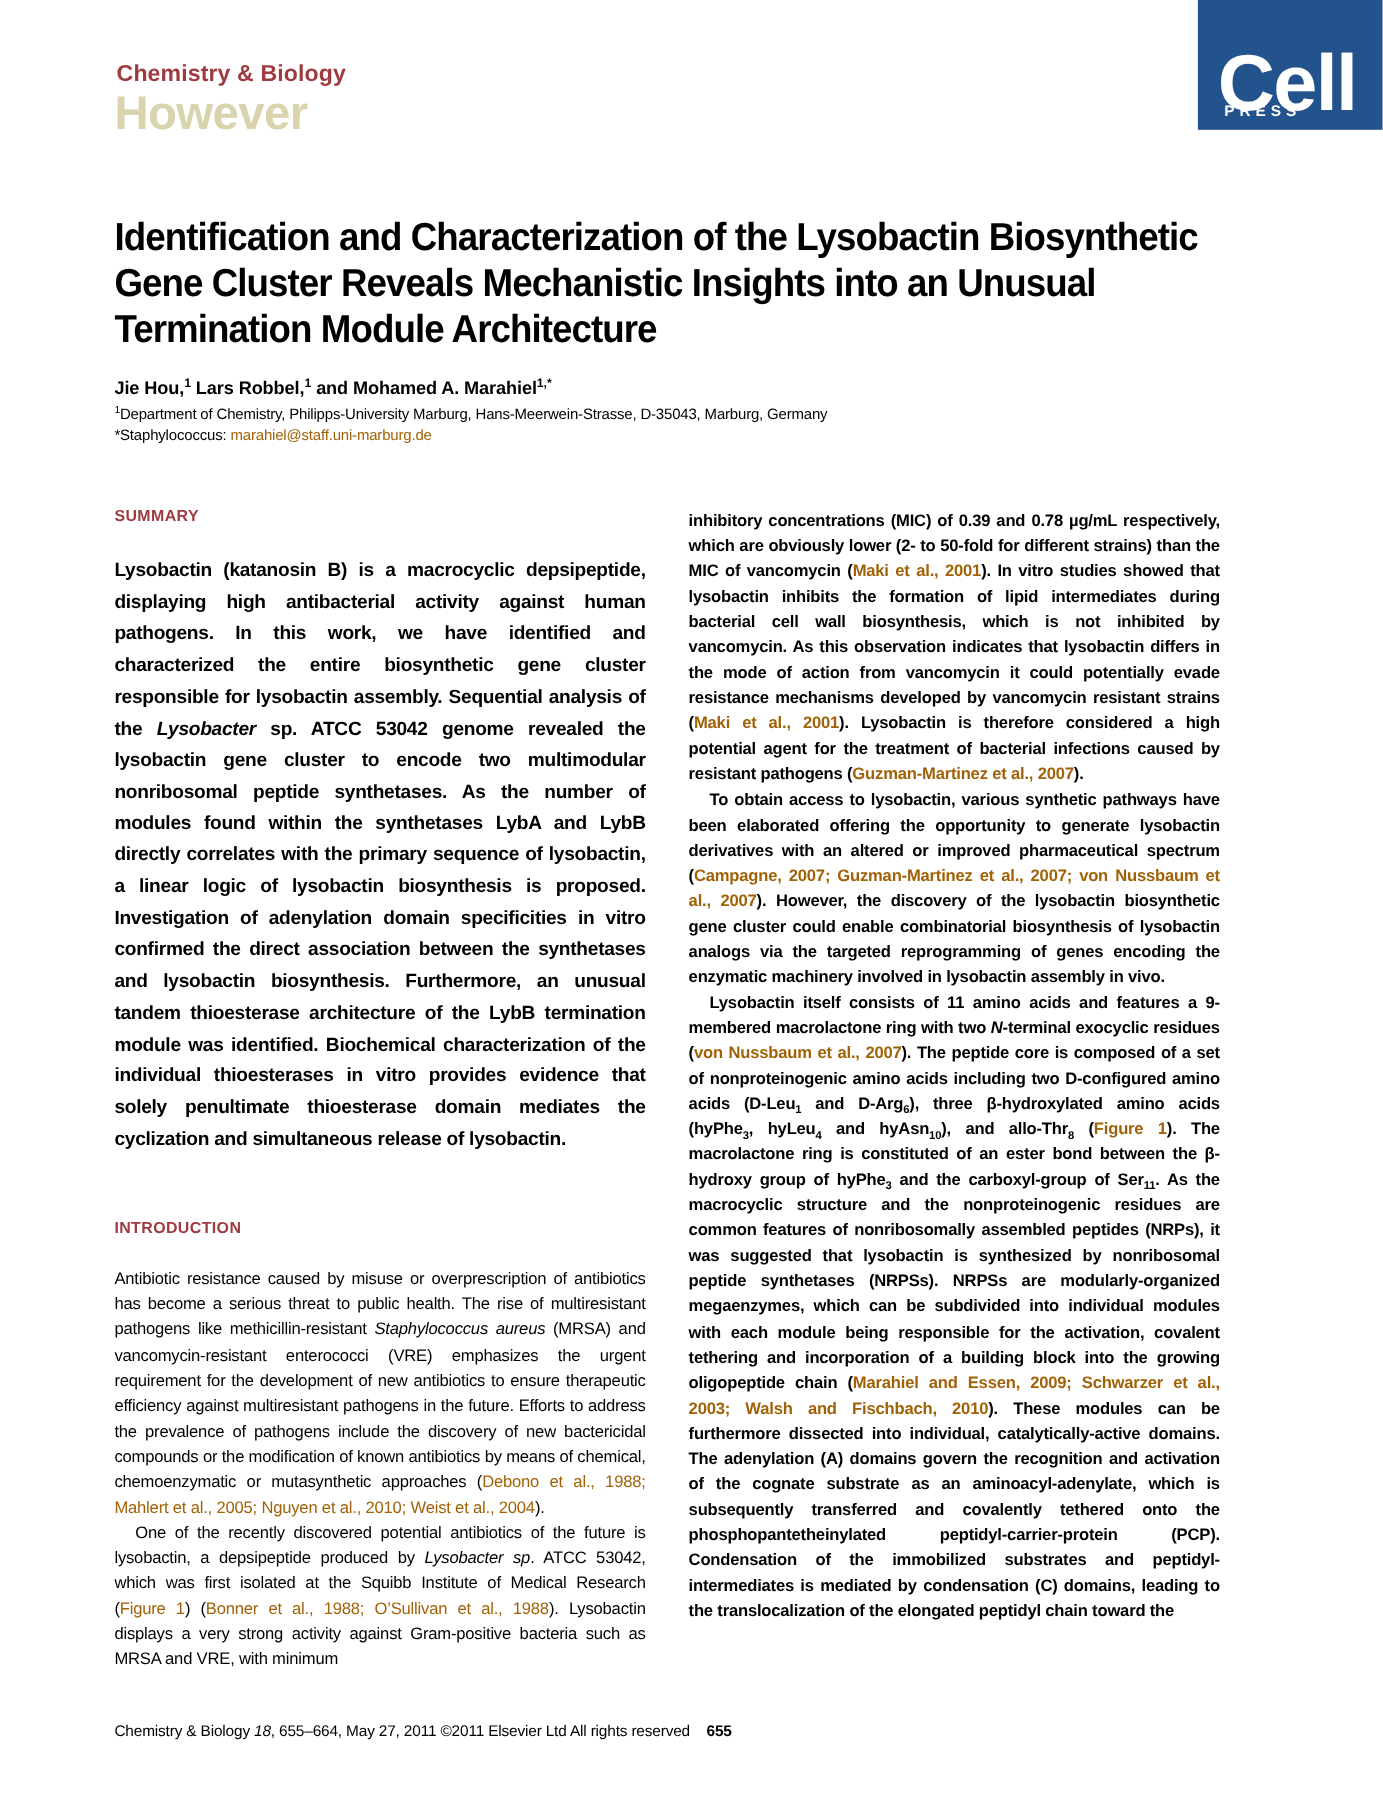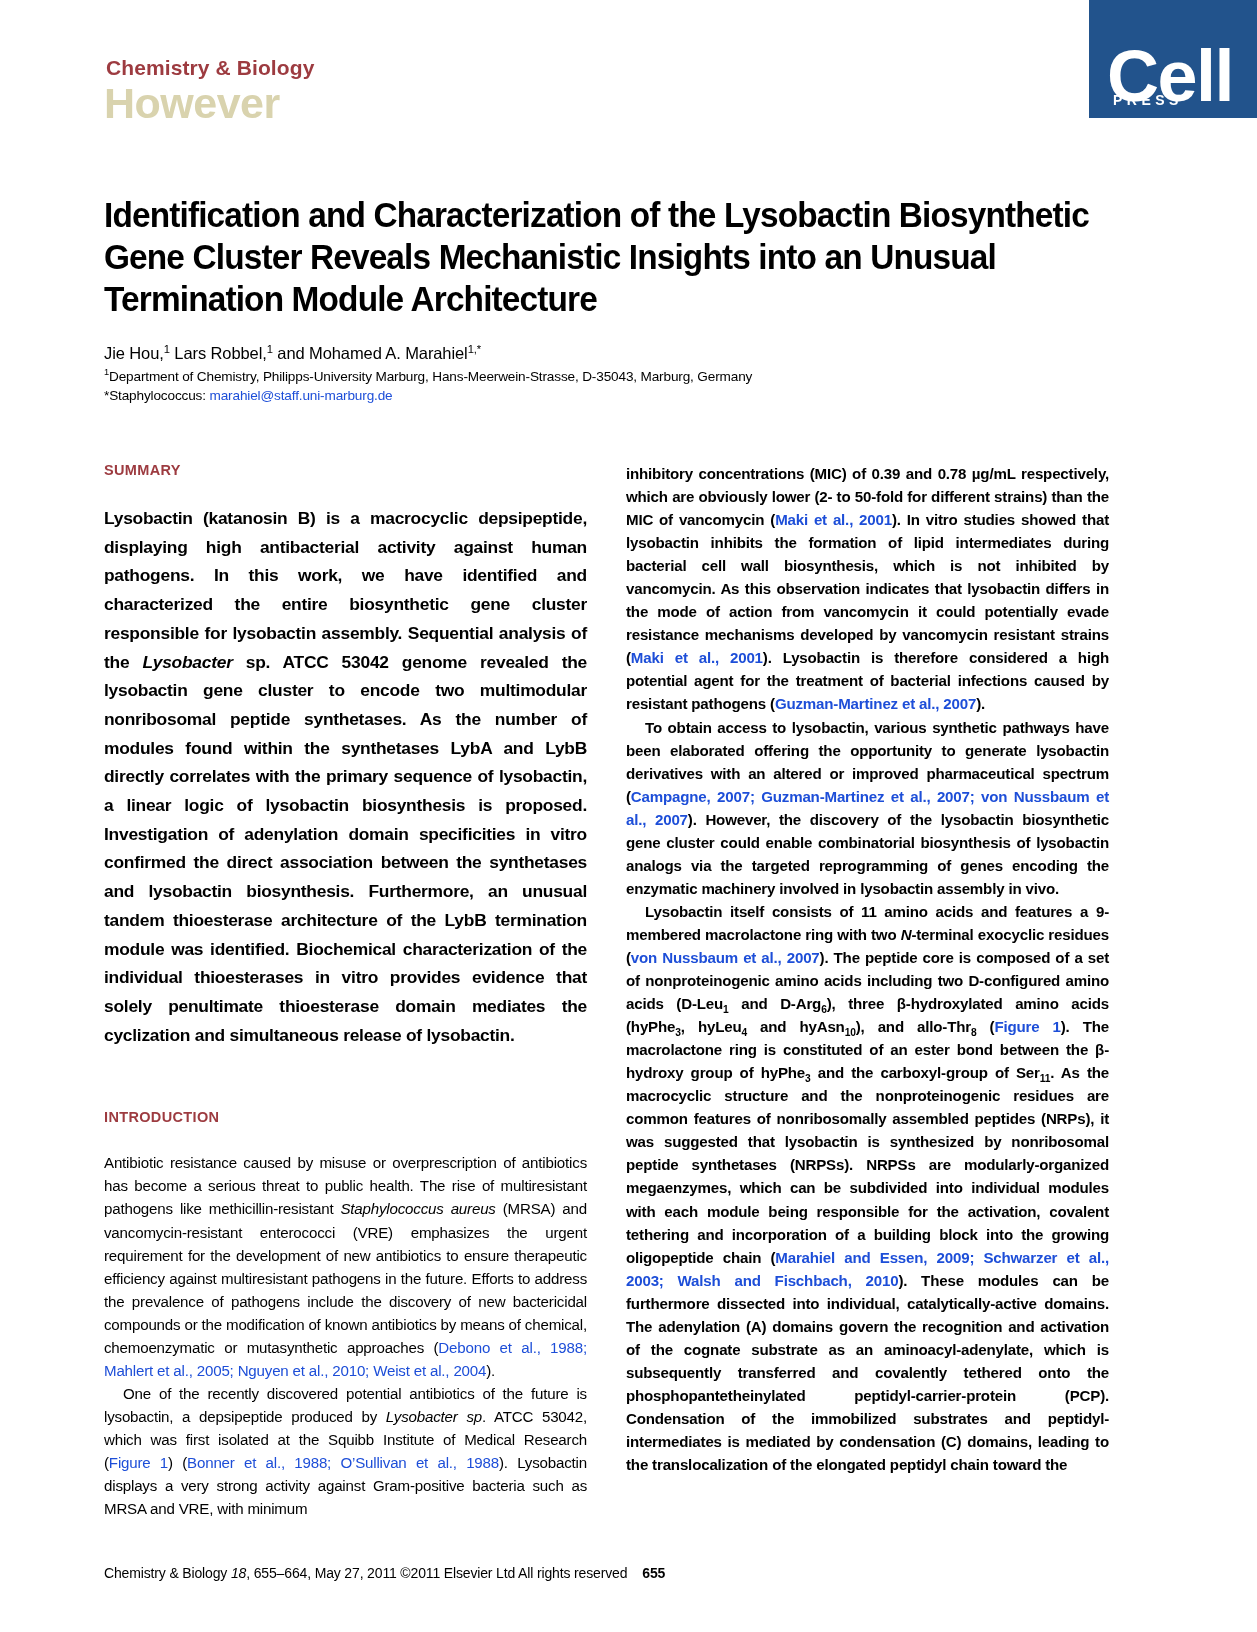--- a/index.html
+++ b/index.html
@@ -91,35 +91,35 @@
   
   .authors-block {
     position: absolute;
     left: 104px;
     top: 343px;
     width: 1005px;
     font-size: 15px;
     line-height: 20.5px;
   }
   .author-line {
-    font-weight: normal;
+    font-weight: bold;
     font-size: 16.5px;
     margin-bottom: 3px;
     letter-spacing: -0.1px;
   }
   .affiliation-line,
   .correspondence-line,
   .doi-line {
     font-size: 13.6px;
     line-height: 19px;
     letter-spacing: -0.15px;
   }
   sup { font-size: 0.68em; vertical-align: super; line-height: 0; }
   sub { font-size: 0.68em; vertical-align: sub; line-height: 0; }
-  .link { color: #1d4ed8; }
+  .link { color: #a16207; }
 
   
   .columns {
     position: absolute;
     left: 104px;
     top: 462px;
     width: 1005px;
     height: 1060px;
   }
   .col {

